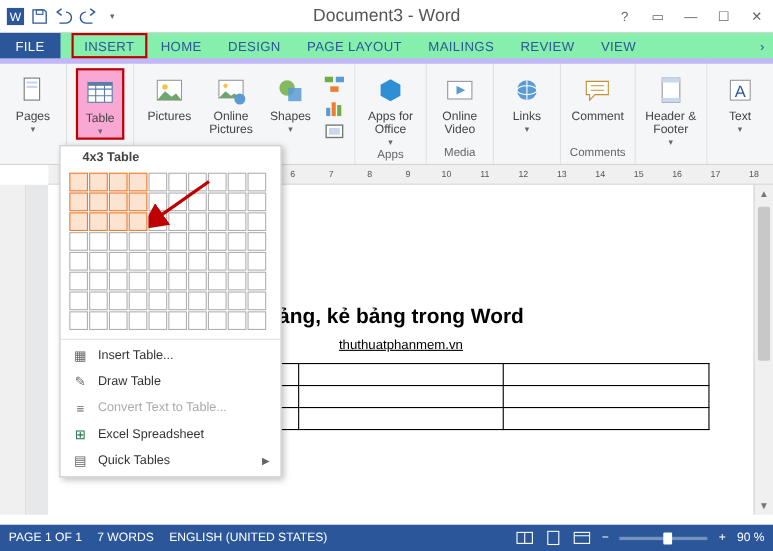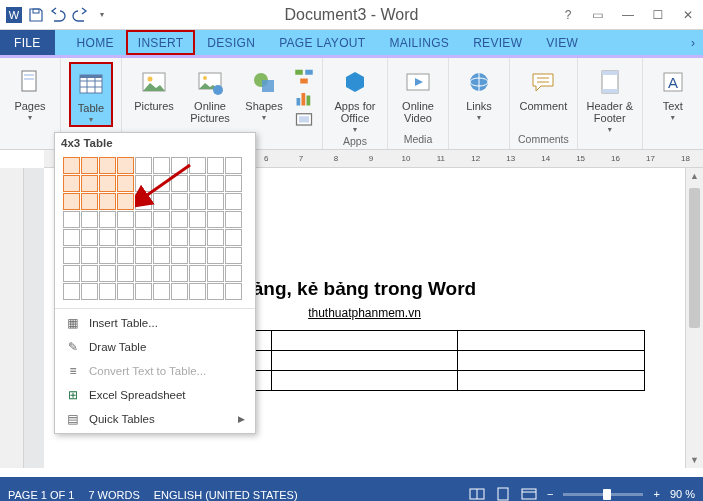--- a/index.html
+++ b/index.html
@@ -7,35 +7,35 @@
 
 
 .titlebar { height: 30px; background: #fff; display: flex; align-items: center; border-bottom: 1px solid #d4d4d4; position: relative; }
 .qa-toolbar { display: flex; align-items: center; gap: 6px; padding-left: 6px; }
 .qa-icon { width: 16px; height: 16px; display: flex; align-items: center; justify-content: center; color: #2b579a; font-size: 13px; }
 .title-center { position: absolute; left: 0; right: 0; text-align: center; color: #555; font-size: 16px; pointer-events: none; }
 .win-controls { margin-left: auto; display: flex; }
 .win-btn { width: 30px; height: 30px; display: flex; align-items: center; justify-content: center; color: #666; font-size: 12px; }
 
 
-.tabs { height: 28px; display: flex; align-items: stretch; background: #7dd3fc; border-bottom: 3px solid #c4b5fd; }
+.tabs { height: 28px; display: flex; align-items: stretch; background: #86efac; border-bottom: 5px solid #c4b5fd; }
 .tab { padding: 0 12px; display: flex; align-items: center; color: #2b579a; font-size: 12px; letter-spacing: .3px; }
 .tab.file { background: #2b579a; color: #fff; padding: 0 14px; }
 .tab.highlight { border: 2px solid #c00000; padding: 0 10px; }
 .tab-help { margin-left: auto; color: #2b579a; padding: 0 8px; display: flex; align-items: center; }
 .tab-spacer { width: 10px; }
 
 
 .ribbon { height: 92px; background: #f5f6f7; border-bottom: 1px solid #d4d4d4; display: flex; align-items: stretch; }
 .ribbon-group { display: flex; flex-direction: column; align-items: center; border-right: 1px solid #e1e1e1; padding: 4px 8px 2px 8px; position: relative; }
 .ribbon-group-label { font-size: 10.5px; color: #666; margin-top: auto; padding-bottom: 2px; }
 .ribbon-top { display: flex; gap: 8px; flex: 1; align-items: flex-start; }
 .ribbon-btn { display: flex; flex-direction: column; align-items: center; width: 48px; padding-top: 4px; gap: 2px; color: #444; font-size: 11px; text-align: center; line-height: 1.1; }
 .ribbon-btn.small { width: 44px; }
-.ribbon-btn.highlight { border: 2px solid #c00000; background: #7dd3fc; }
+.ribbon-btn.highlight { border: 2px solid #c00000; background: #f9a8d4; }
 .ribbon-icon { width: 32px; height: 32px; display: flex; align-items: center; justify-content: center; font-size: 22px; }
 .ribbon-icon svg { width: 28px; height: 28px; }
 .caret { font-size: 8px; color: #666; }
 .ribbon-col { display: flex; flex-direction: column; gap: 2px; padding-top: 4px; }
 .ribbon-mini { width: 20px; height: 20px; display: flex; align-items: center; justify-content: center; font-size: 14px; color: #555; }
 
 
 .ruler-h { height: 18px; background: #f0f0f0; border-bottom: 1px solid #d4d4d4; margin-left: 44px; position: relative; overflow: hidden; font-size: 8px; color: #555; display: flex; align-items: center; padding-left: 30px; }
 .ruler-tick { width: 40px; text-align: center; }
 
@@ -46,35 +46,35 @@
 .page h1 { font-size: 19px; font-weight: bold; text-align: center; margin-bottom: 6px; }
 .page .link { text-align: center; text-decoration: underline; color: #000; font-size: 12px; margin-bottom: 10px; }
 .doc-table { width: 100%; border-collapse: collapse; }
 .doc-table td { border: 1px solid #000; height: 20px; }
 .scroll-v { width: 18px; background: #f0f0f0; border-left: 1px solid #d4d4d4; position: relative; }
 .scroll-v .thumb { position: absolute; top: 20px; left: 3px; right: 3px; height: 140px; background: #c8c8c8; border-radius: 2px; }
 .scroll-v .arrow { position: absolute; left: 0; right: 0; height: 16px; text-align: center; color: #777; font-size: 9px; line-height: 16px; }
 
 
 .table-dropdown { position: absolute; left: 54px; top: 132px; width: 202px; background: #fff; border: 1px solid #c6c6c6; box-shadow: 2px 2px 6px rgba(0,0,0,.25); z-index: 100; }
-.td-header { padding: 4px 6px; font-size: 11.5px; color: #444; font-weight: bold; }
+.td-header { padding: 4px 20px; font-size: 11.5px; color: #444; font-weight: bold; }
 .td-grid { padding: 4px 8px 8px 8px; display: grid; grid-template-columns: repeat(10, 17px); grid-template-rows: repeat(8, 17px); gap: 1px; }
 .td-cell { border: 1px solid #b0b0b0; background: #fff; }
 .td-cell.sel { border: 1px solid #ed7d31; background: #fde4d0; }
 .td-menu { border-top: 1px solid #e1e1e1; padding: 2px 0; }
 .td-item { display: flex; align-items: center; gap: 8px; padding: 4px 10px; font-size: 11.5px; color: #333; }
 .td-item.disabled { color: #aaa; }
 .td-item .mi-icon { width: 16px; height: 16px; display: flex; align-items: center; justify-content: center; font-size: 12px; color: #666; }
 .td-item .sub { margin-left: auto; font-size: 9px; color: #666; }
 
 
 .arrow-annot { position: absolute; left: 135px; top: 160px; z-index: 200; pointer-events: none; }
 
 
-.statusbar { position: absolute; bottom: 0; left: 0; right: 0; height: 24px; background: #2b579a; color: #fff; display: flex; align-items: flex-end; font-size: 11px; padding: 0 8px; gap: 14px; }
+.statusbar { position: absolute; bottom: 0; left: 0; right: 0; height: 24px; background: #2b579a; color: #fff; display: flex; align-items: center; font-size: 11px; padding: 0 8px; gap: 14px; }
 .statusbar .sb-right { margin-left: auto; display: flex; align-items: center; gap: 10px; }
 .sb-slider { width: 80px; height: 3px; background: rgba(255,255,255,.35); position: relative; }
 .sb-slider::after { content: ""; position: absolute; left: 50%; top: -4px; width: 8px; height: 11px; background: #fff; border-radius: 1px; }
 .sb-icon { width: 16px; height: 14px; display: flex; align-items: center; justify-content: center; }
 </style>
 </head>
 <body>
 
 <div class="titlebar">
   <div class="qa-toolbar">
@@ -110,22 +110,22 @@
     <div class="win-btn">▭</div>
     <div class="win-btn">—</div>
     <div class="win-btn">☐</div>
     <div class="win-btn">✕</div>
   </div>
 </div>
 
 <div class="tabs">
   <div class="tab file">FILE</div>
   <div class="tab-spacer"></div>
+  <div class="tab highlight">INSERT</div>
   <div class="tab">HOME</div>
-  <div class="tab highlight">INSERT</div>
   <div class="tab">DESIGN</div>
   <div class="tab">PAGE LAYOUT</div>
   <div class="tab">MAILINGS</div>
   <div class="tab">REVIEW</div>
   <div class="tab">VIEW</div>
   <div class="tab-help">›</div>
 </div>
 
 <div class="ribbon">
 

